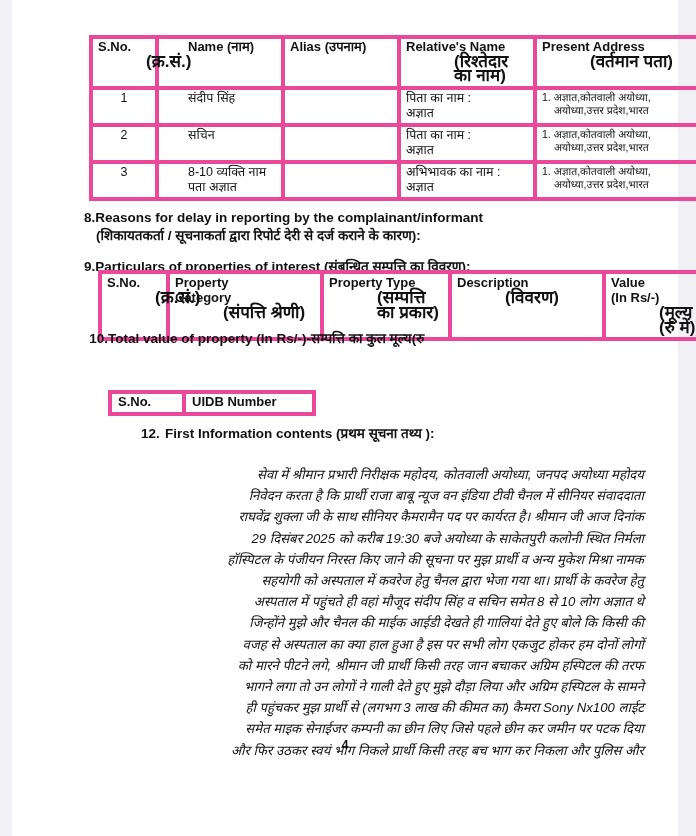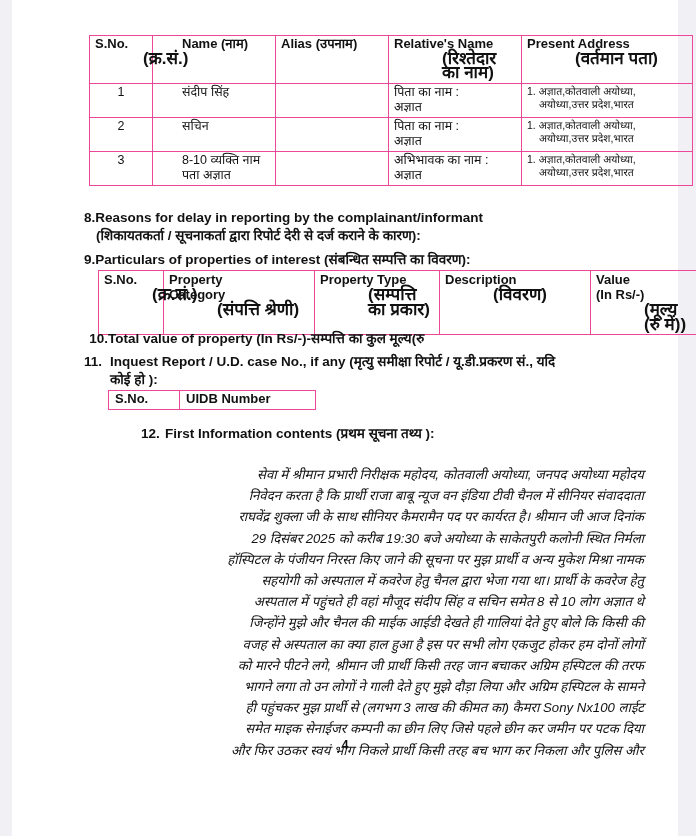--- a/index.html
+++ b/index.html
@@ -33,21 +33,21 @@
   }
   .hdr .l1 { margin-top: -1px; }
   .hdr .l2 { margin-top: 2px; }
 
   table.doc {
     border-collapse: collapse;
     table-layout: fixed;
     font-size: 12.5px;
   }
   table.doc td, table.doc th {
-    border: 1px solid #ec4899;
+    border: 4px solid #ec4899;
     vertical-align: top;
     padding: 2px 4px 3px 4px;
     font-weight: normal;
     text-align: left;
   }
   table.doc th {
     font-weight: bold;
     font-size: 13px;
     line-height: 14.5px;
   }
@@ -79,21 +79,21 @@
     position: absolute;
     font-size: 13.5px;
     font-weight: bold;
     line-height: 17.5px;
     white-space: nowrap;
   }
   .qn { font-weight: bold; display: inline-block; }
 
   #item8 { left: 72px; top: 209px; }
   #item8 .l2 { padding-left: 12px; font-weight: bold; }
-  #item9 { left: 72px; top: 251px; }
+  #item9 { left: 72px; top: 258px; }
 
   
   #tbl-prop {
     position: absolute;
     left: 86px;
     top: 270px;
     width: 545px;
   }
   #tbl-prop th { padding: 1px 5px 2px 5px; line-height: 15px; }
   #tbl-prop .c1 { width: 54px; }
@@ -237,24 +237,20 @@
         <div class="devn">(मूल्य (रु में))</div>
       </th>
     </tr>
   </tbody>
     </table>
 
   <div class="num-line" id="item10">
     <div><span class="qn" style="width:24px">10.</span><span>Total value of property (In Rs/-)-सम्पत्ति का कुल मूल्य(रु</span></div>
   </div>
 
-  <div class="num-line" id="item11">
-    <div><span class="qn" style="width:26px">11.</span><span>Inquest Report / U.D. case No., if any (मृत्यु समीक्षा रिपोर्ट / यू.डी.प्रकरण सं., यदि</span></div>
-    <div class="l2">कोई हो ):</div>
-  </div>
 
   <table class="doc" id="tbl-uidb">
     <tbody>
         <tr>
       <th class="u1">S.No.</th>
       <th>UIDB Number</th>
     </tr>
   </tbody>
     </table>
 

